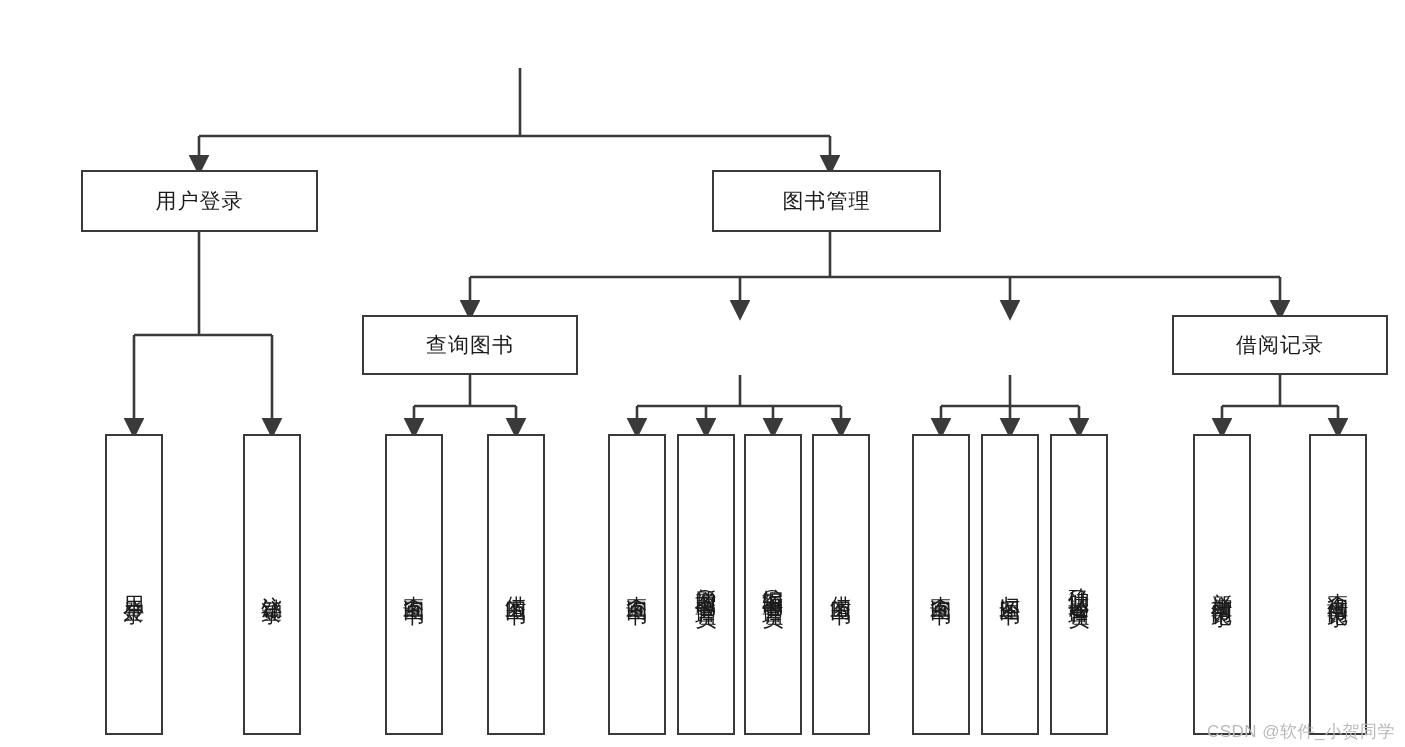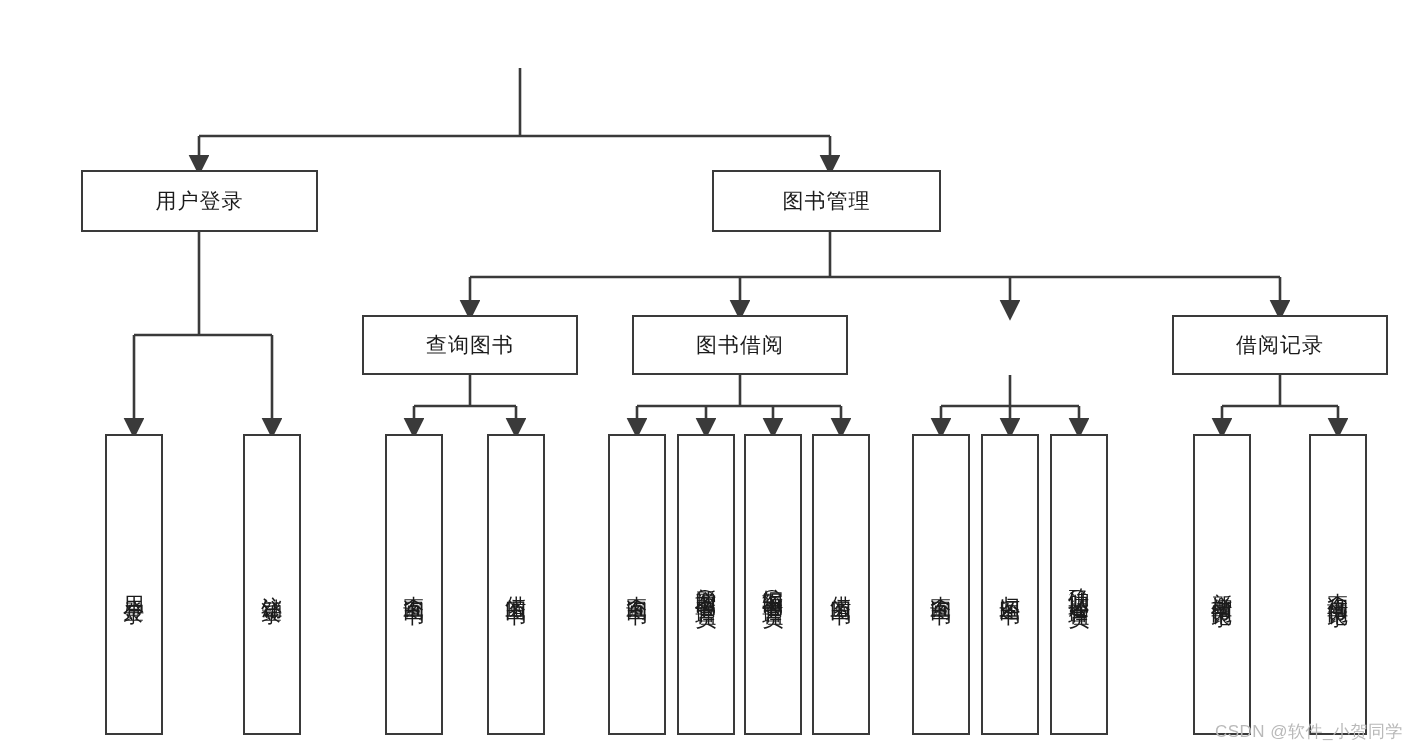--- a/index.html
+++ b/index.html
@@ -45,21 +45,21 @@
     writing-mode:vertical-rl;
     text-orientation:upright;
     font-size:21px;
     line-height:1.30;
     letter-spacing:3px;
     white-space:normal;
     max-height:290px;
   }
   #watermark{
     position:absolute;
-    right:2px;
+    right:10px;
     bottom:4px;
     font-size:17px;
     color:#b9b9b9;
     z-index:9;
     white-space:nowrap;
     letter-spacing:.5px;
   }
 </style>
 </head>
 <body>
@@ -120,23 +120,20 @@
   <div class="node" style="left:81px;top:170px;width:237px;height:62px;">
     <span class="node-label">用户登录</span>
   </div>
   <div class="node" style="left:712px;top:170px;width:229px;height:62px;">
     <span class="node-label">图书管理</span>
   </div>
 
   <div class="node" style="left:362px;top:315px;width:216px;height:60px;">
     <span class="node-label">查询图书</span>
   </div>
-  <div class="node" style="left:632px;top:315px;width:216px;height:60px;">
-    <span class="node-label">图书借阅</span>
-  </div>
   <div class="node" style="left:1172px;top:315px;width:216px;height:60px;">
     <span class="node-label">借阅记录</span>
   </div>
 
   <div class="node leaf" style="left:105px;top:434px;width:58px;height:301px;">
     <span class="node-label">用户登录</span>
   </div>
   <div class="node leaf" style="left:243px;top:434px;width:58px;height:301px;">
     <span class="node-label">注销登录</span>
   </div>

